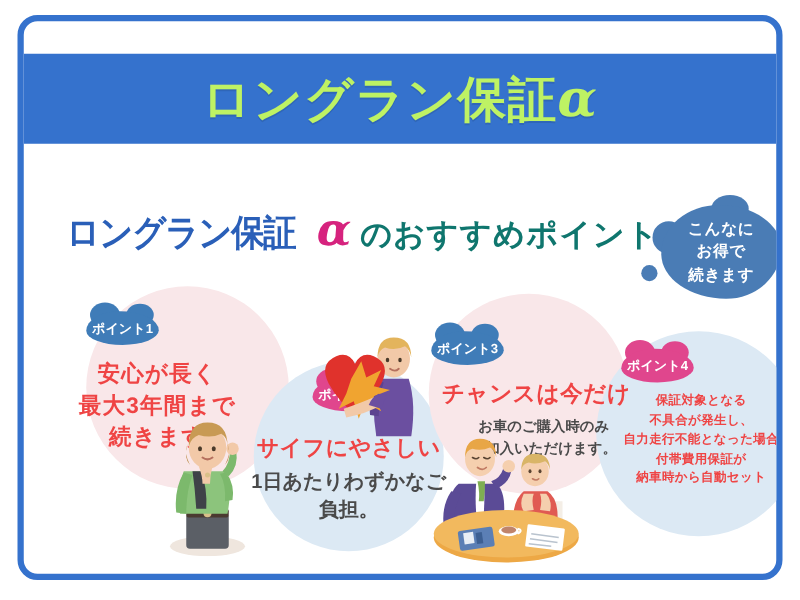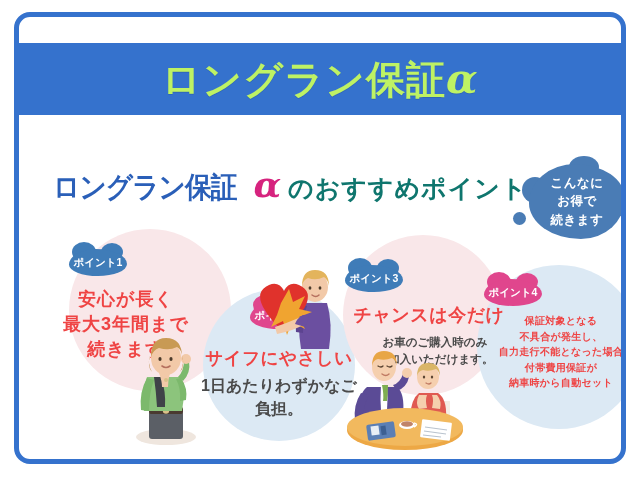--- a/index.html
+++ b/index.html
@@ -218,21 +218,21 @@
   #point2 .pt-sub { font-size: 16px; margin-top: 4px; }
 
   
   #point3 { left: 322px; top: 248px; width: 176px; }
   #point3 .badge { margin-left: 4px; }
   #point3 .pt-head { font-size: 18px; margin-top: 11px; letter-spacing: 0.5px; }
   #point3 .pt-sub { font-size: 11.5px; margin-top: 6px; margin-left: 12px; }
 
   
   #point4 { left: 462px; top: 262px; width: 160px; text-align: center; }
-  #point4 .badge { margin-left: 3px; }
+  #point4 .badge { margin-left: 16px; }
   #point4 .pt-head {
     font-size: 10px;
     margin-top: 7px;
     line-height: 1.55;
     letter-spacing: 0.3px;
   }
 
   
   .illus { position: absolute; z-index: 5; }
   #illus1 { left: 104px; top: 316px; }

